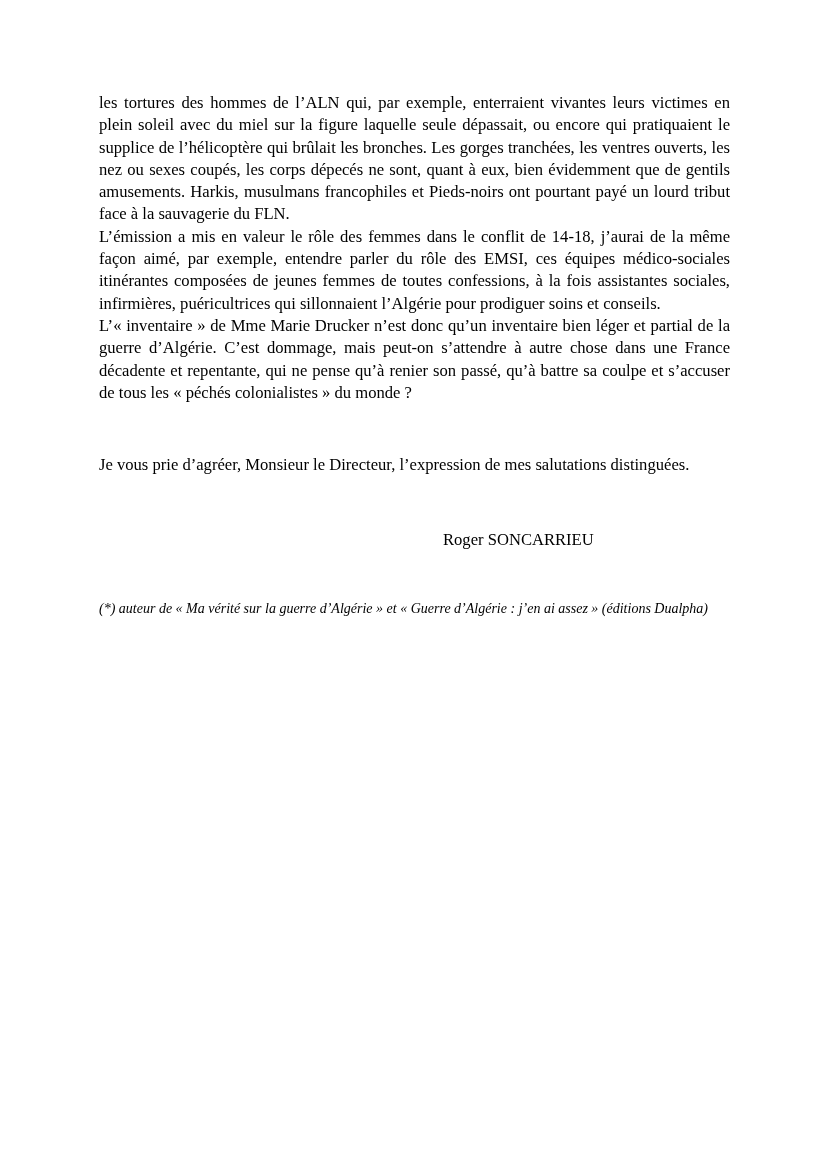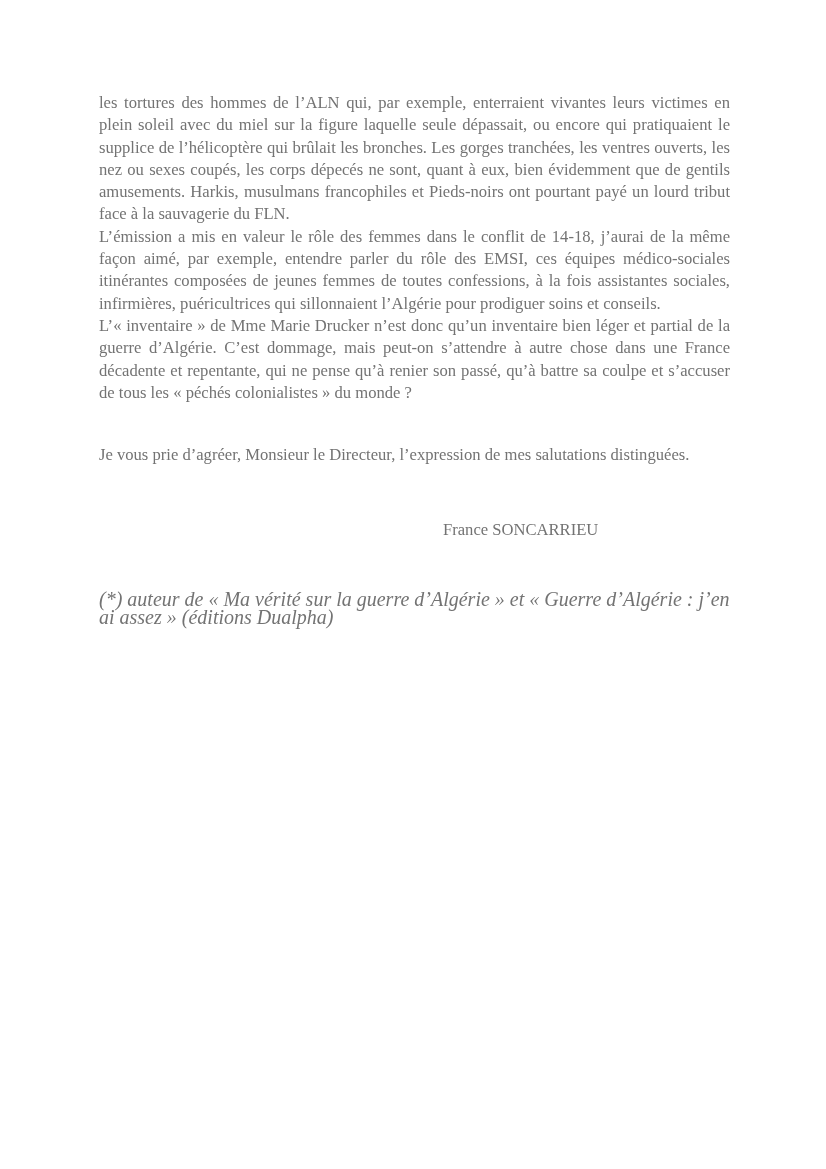--- a/index.html
+++ b/index.html
@@ -7,63 +7,63 @@
     padding: 0;
     background: #ffffff;
   }
   .page {
     position: relative;
     width: 826px;
     height: 1169px;
     background: #ffffff;
     overflow: hidden;
     font-family: "Liberation Serif", "DejaVu Serif", serif;
-    color: #737373;
+    color: #000000;
   }
   .content {
     padding: 92px 96px 0 99px; 
   }
   p {
     margin: 0;
     font-size: 16.6px;
     line-height: 22.3px;
   }
   .body-text {
     text-align: justify;
     text-justify: inter-word;
   }
   .para-gap-1 { }
   .para-gap-2 { }
-  .para-gap-3 { margin-top: 40px; }
+  .para-gap-3 { margin-top: 50px; }
   .signature {
     margin-top: 53px;
     padding-left: 344px; 
     text-align: left;
     white-space: nowrap;
   }
   .footnote {
     margin-top: 48px;
     font-style: italic;
-    font-size: 20px;
+    font-size: 14px;
     line-height: 18px;
     text-align: left;
   }
 </style>
 </head>
 <body>
 
 <div class="page">
   <div class="content">
 
     <p class="body-text">les tortures des hommes de l’ALN qui, par exemple, enterraient vivantes leurs victimes en plein soleil avec du miel sur la figure laquelle seule dépassait, ou encore qui pratiquaient le supplice de l’hélicoptère qui brûlait les bronches. Les gorges tranchées, les ventres ouverts, les nez ou sexes coupés, les corps dépecés ne sont, quant à eux, bien évidemment que de gentils amusements. Harkis, musulmans francophiles et Pieds-noirs ont pourtant payé un lourd tribut face à la sauvagerie du FLN.</p>
 
     <p class="body-text para-gap-1">L’émission a mis en valeur le rôle des femmes dans le conflit de 14-18, j’aurai de la même façon aimé, par exemple, entendre parler du rôle des EMSI, ces équipes médico-sociales itinérantes composées de jeunes femmes de toutes confessions, à la fois assistantes sociales, infirmières, puéricultrices qui sillonnaient l’Algérie pour prodiguer soins et conseils.</p>
 
     <p class="body-text para-gap-2">L’« inventaire » de Mme Marie Drucker n’est donc qu’un inventaire bien léger et partial de la guerre d’Algérie. C’est dommage, mais peut-on s’attendre à autre chose dans une France décadente et repentante, qui ne pense qu’à renier son passé, qu’à battre sa coulpe et s’accuser de tous les « péchés colonialistes » du monde ?</p>
 
     <p class="body-text para-gap-3">Je vous prie d’agréer, Monsieur le Directeur, l’expression de mes salutations distinguées.</p>
 
-    <p class="signature">France SONCARRIEU</p>
+    <p class="signature">Roger SONCARRIEU</p>
 
     <p class="footnote">(*) auteur de « Ma vérité sur la guerre d’Algérie » et « Guerre d’Algérie : j’en ai assez » (éditions Dualpha)</p>
 
   </div>
 </div>
 
 </body></html>

